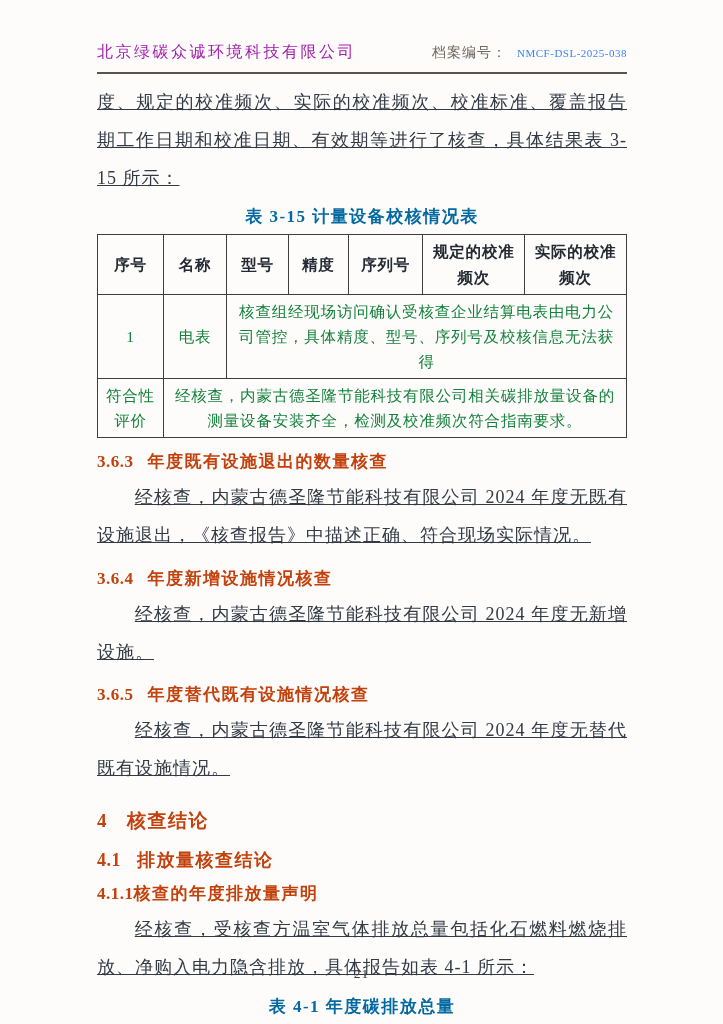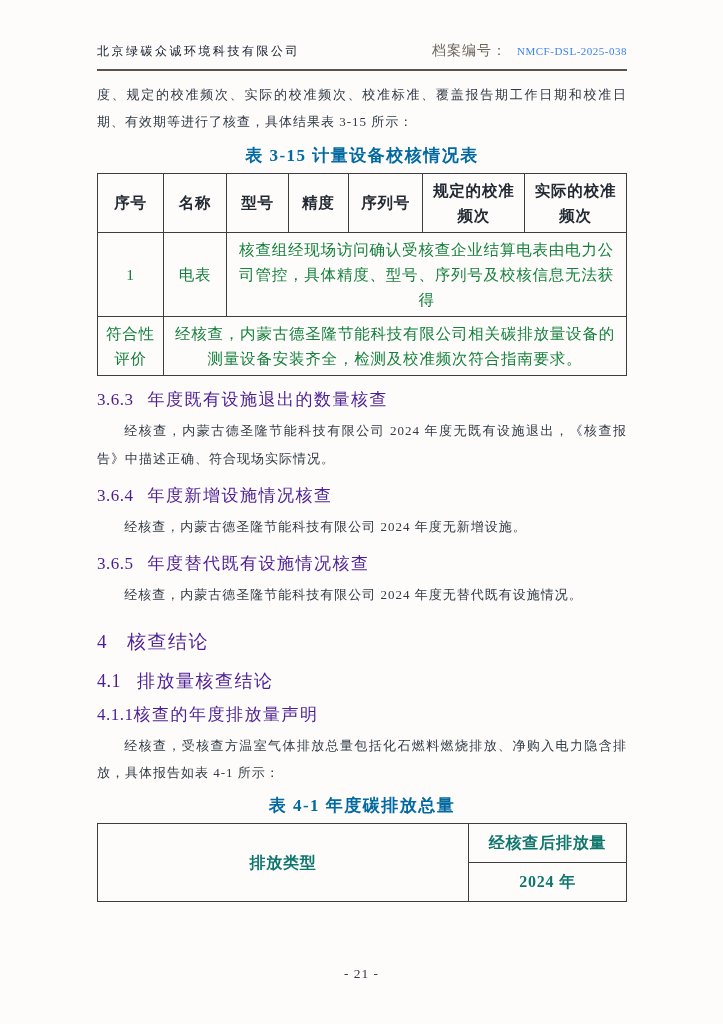--- a/index.html
+++ b/index.html
@@ -18,53 +18,54 @@
 
   
   .doc-header {
     display: flex;
     justify-content: space-between;
     align-items: baseline;
     padding-bottom: 9px;
     border-bottom: 2px solid #5a524b;
   }
   .company-name {
-    font-size: 12px;
+    font-size: 16px;
     letter-spacing: 2.5px;
-    color: #0f172a;
+    color: #a21caf;
   }
   .archive-no {
     font-size: 14px;
     color: #6e655c;
     letter-spacing: 1px;
     display: flex;
     align-items: center;
   }
   .archive-no .num {
     margin-left: 10px;
     font-size: 11px;
     letter-spacing: 0.5px;
     color: #3b82f6;
   }
 
   
   .para {
-    font-size: 13px;
+    font-size: 18px;
     line-height: 2.1;
     letter-spacing: 1px;
     text-align: justify;
     margin: 0 0 8px 0;
+    text-decoration: underline;
   }
   .para.indent { text-indent: 2.1em; }
   .para.no-indent { text-indent: 0; margin-top: 10px; }
 
   
   .heading {
-    font-weight: normal;
-    color: #4c1d95;
+    font-weight: bold;
+    color: #c2410c;
     letter-spacing: 1.5px;
   }
   .h-sub { font-size: 17px; margin: 12px 0 6px 0; }
   .h-sub .num { margin-right: 14px; letter-spacing: 0.5px; }
   .h-chap { font-size: 19px; margin: 20px 0 8px 0; }
   .h-chap .num { margin-right: 20px; letter-spacing: 0.5px; }
   .h-sec { font-size: 18px; margin: 14px 0 6px 0; }
   .h-sec .num { margin-right: 16px; letter-spacing: 0.5px; }
   .h-subsub { font-size: 17px; margin: 10px 0 6px 0; }
   .h-subsub .num { letter-spacing: 0.5px; }

